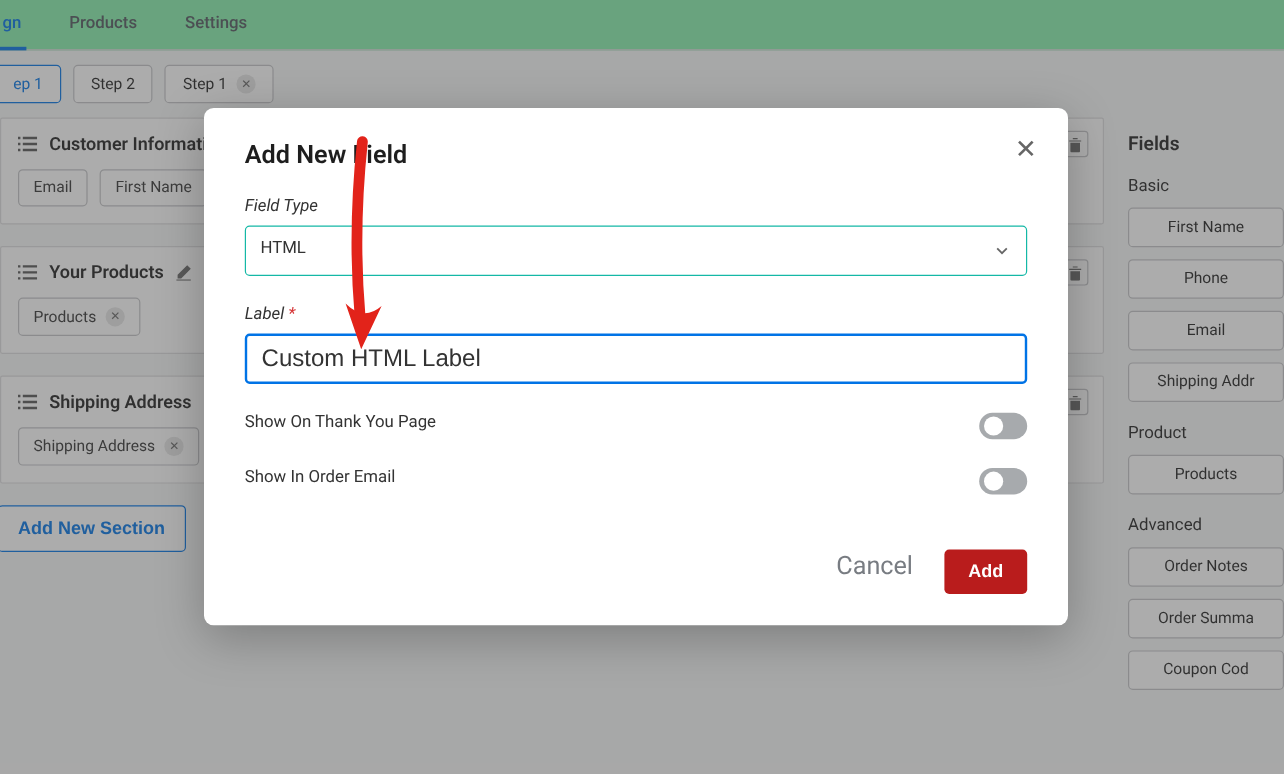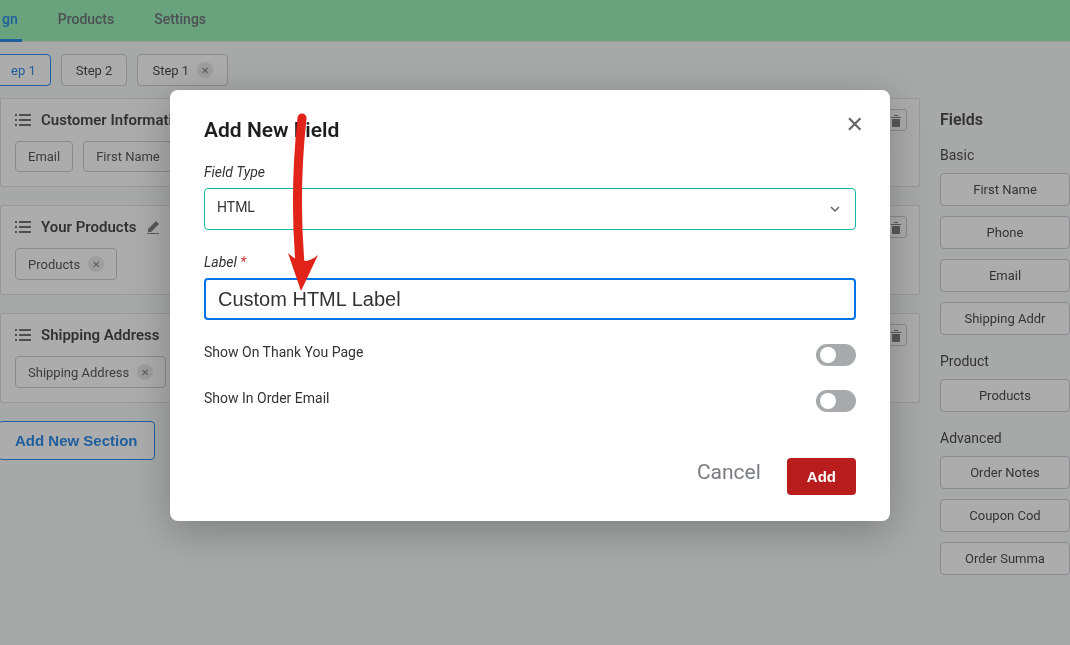--- a/index.html
+++ b/index.html
@@ -150,22 +150,22 @@
       <div class="side-title">Fields</div>
       <div class="side-group">Basic</div>
       <div class="side-item">First Name</div>
       <div class="side-item">Phone</div>
       <div class="side-item">Email</div>
       <div class="side-item">Shipping Addr</div>
       <div class="side-group">Product</div>
       <div class="side-item">Products</div>
       <div class="side-group">Advanced</div>
       <div class="side-item">Order Notes</div>
+      <div class="side-item">Order Summa</div>
       <div class="side-item">Coupon Cod</div>
-      <div class="side-item">Order Summa</div>
     </div>
   </div>
 </div>
 
 <div class="dimmer"></div>
 
 <div class="modal">
   <h2>Add New Field</h2>
   <span class="close-x">✕</span>
 

